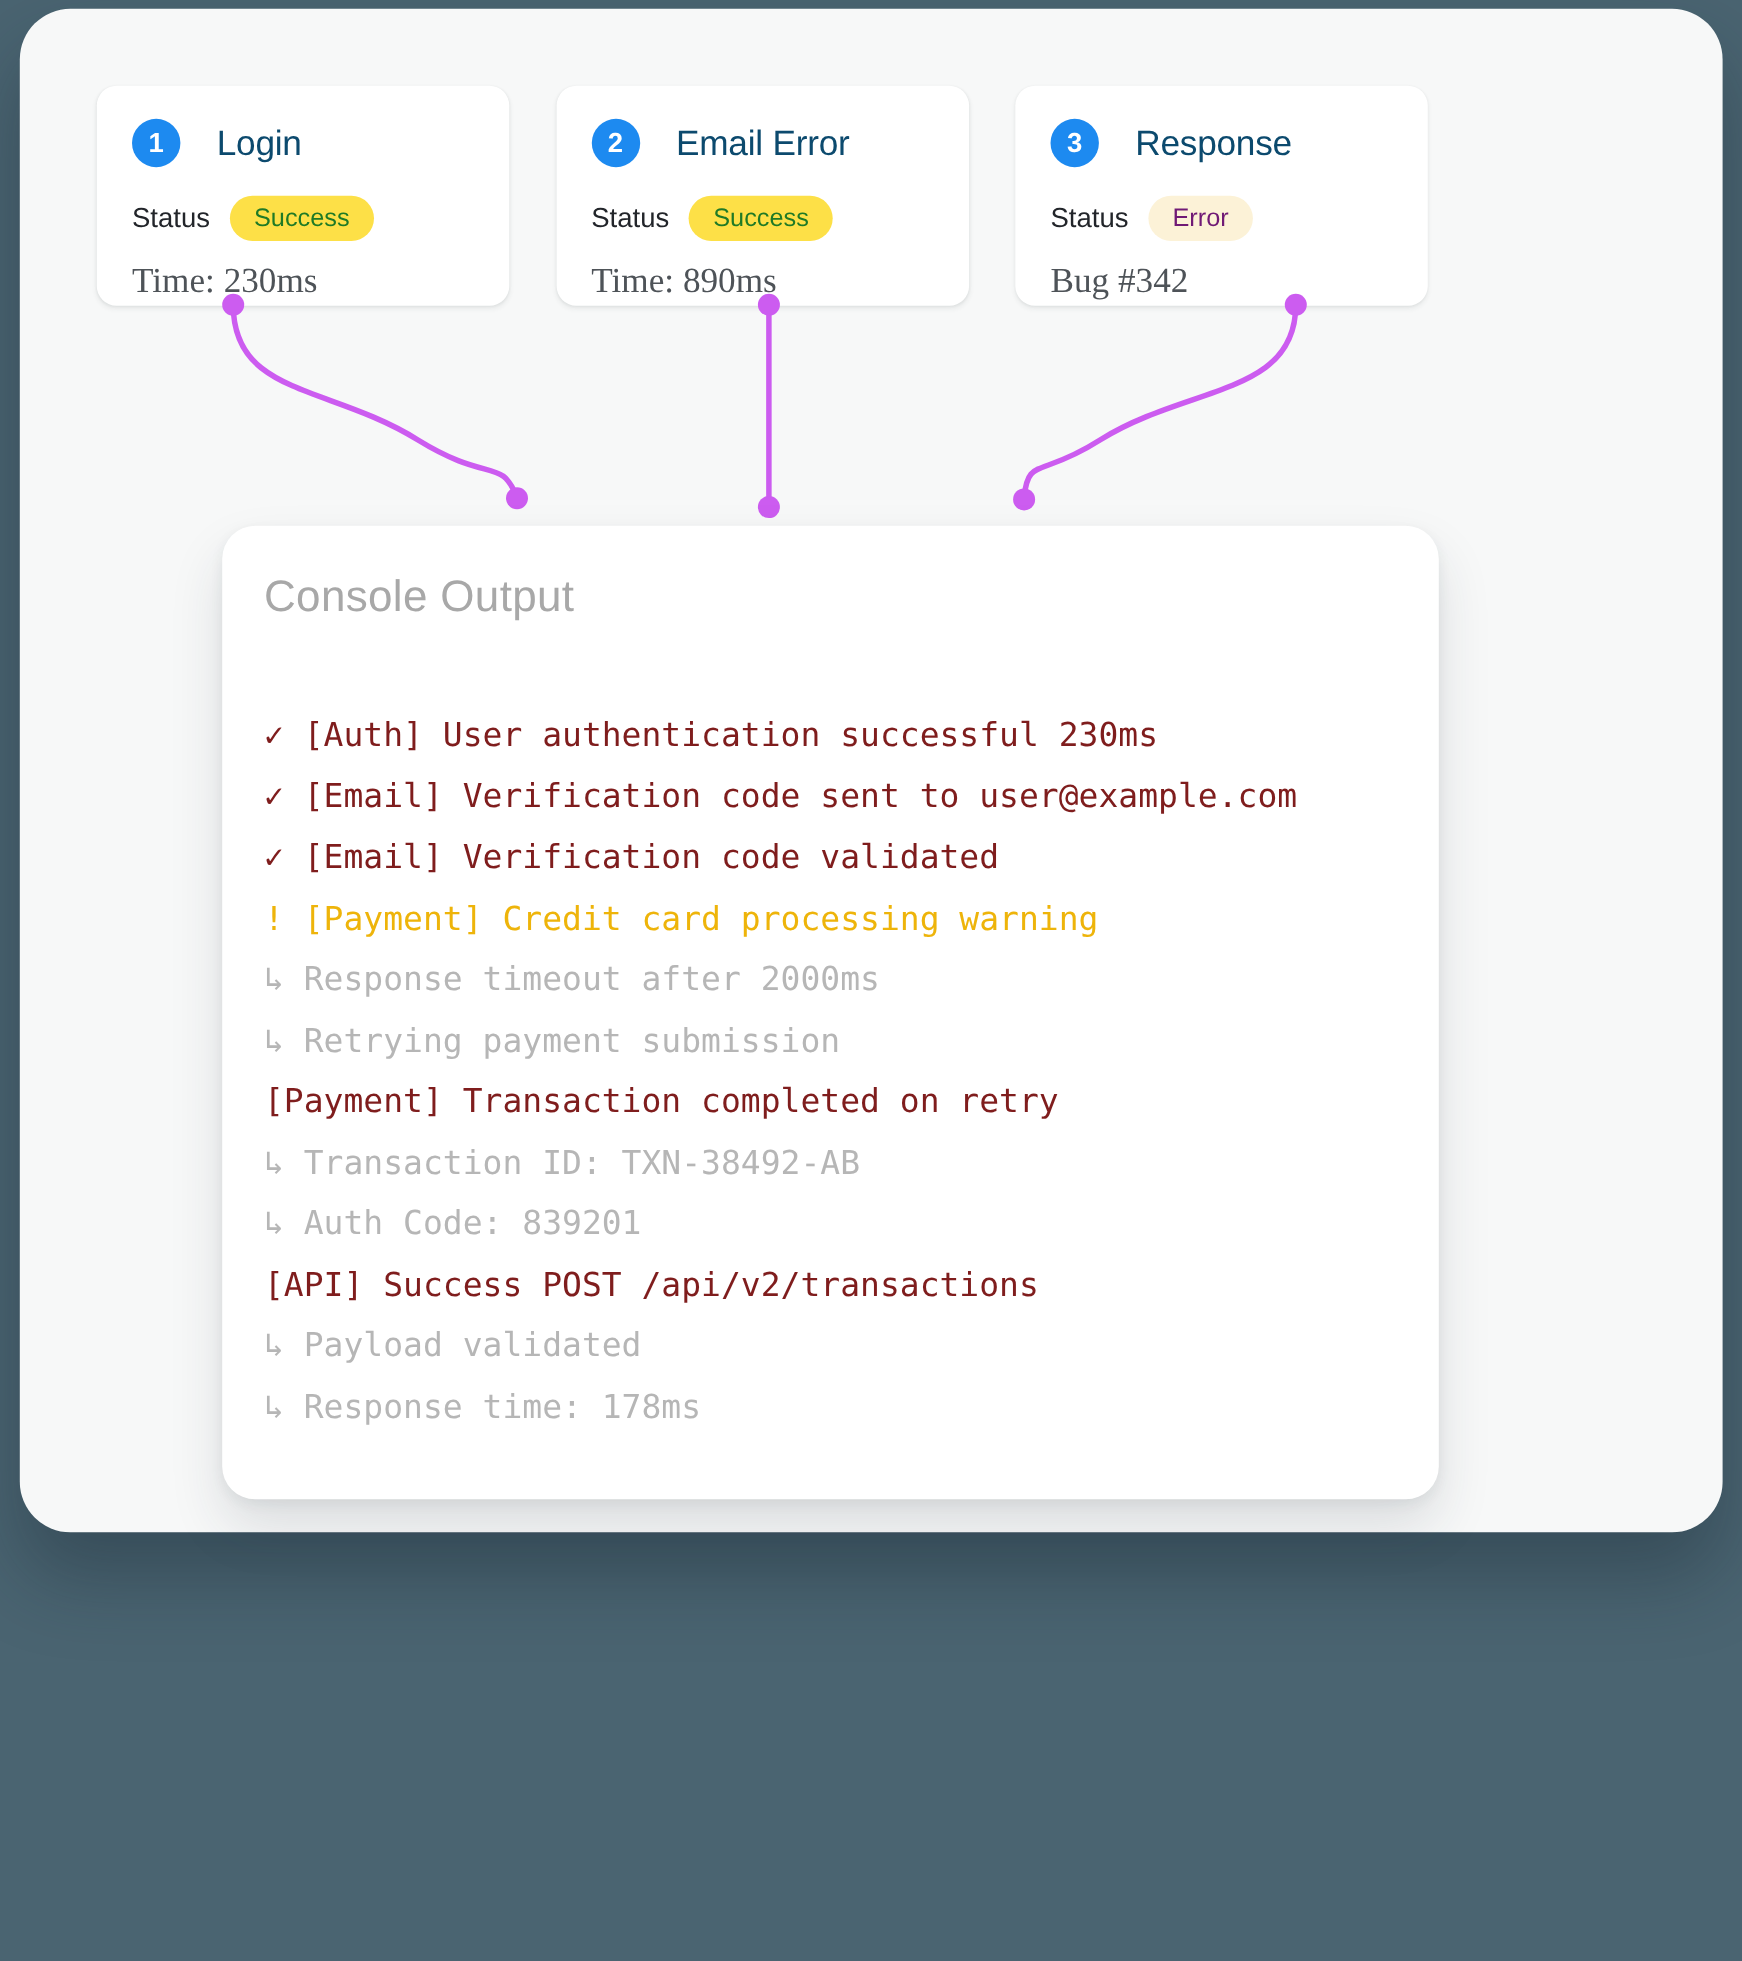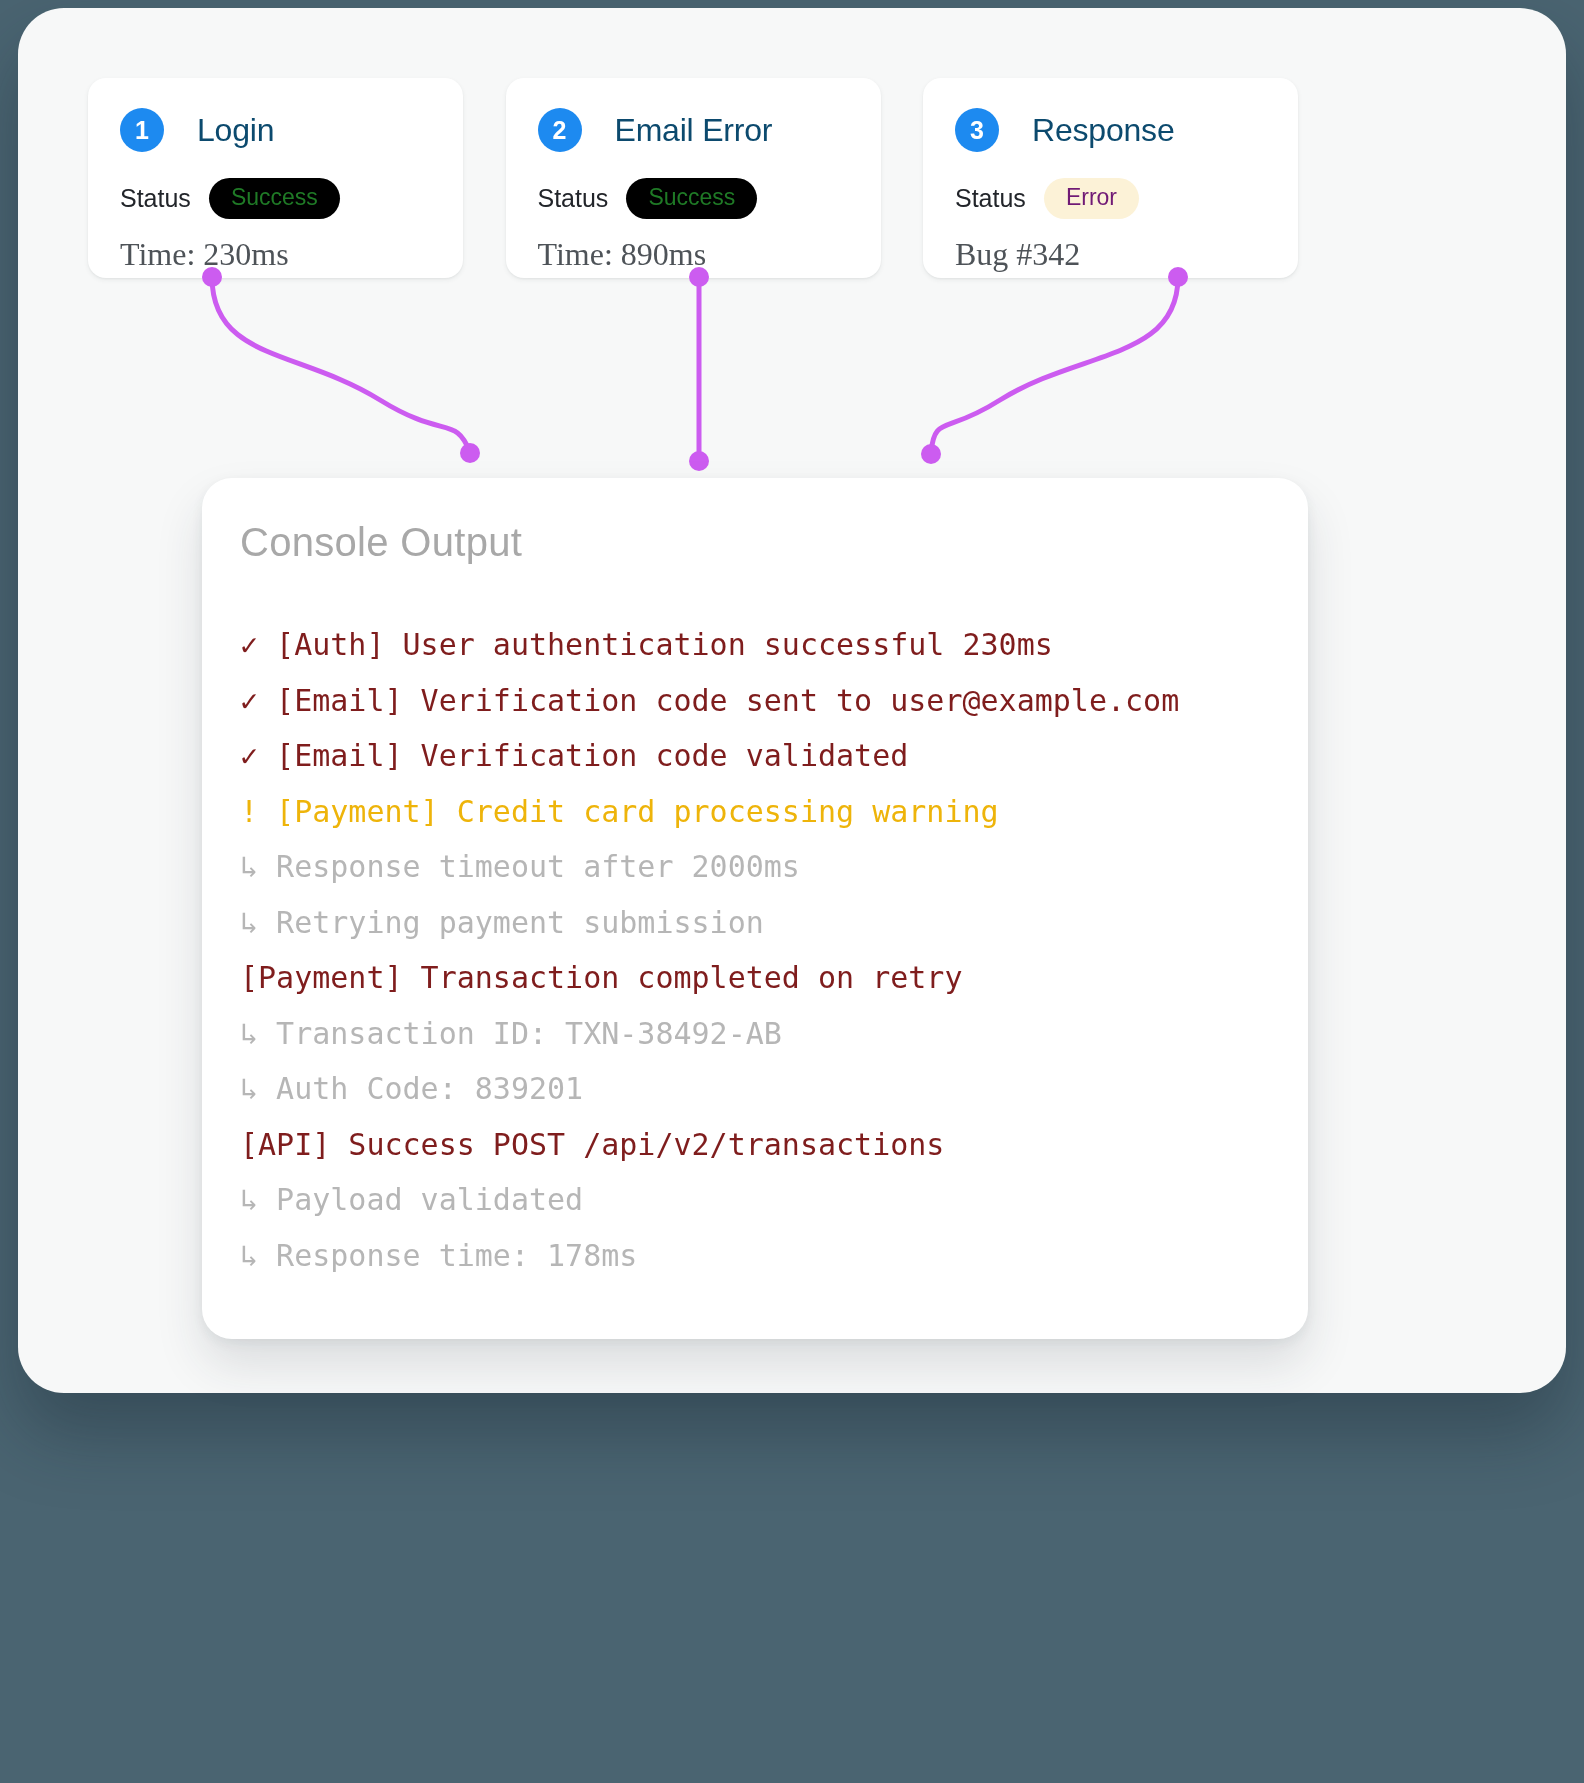--- a/index.html
+++ b/index.html
@@ -82,21 +82,21 @@
   .status-label {
     font-size: 25px;
     color: #22252a;
   }
   .pill {
     font-size: 23px;
     padding: 8px 22px 10px 22px;
     border-radius: 999px;
     line-height: 1;
   }
-  .pill-success { background: #000000; color: #1f7a26; }
+  .pill-success { background: #fde047; color: #1f7a26; }
   .pill-error   { background: #fcf2d7; color: #701a75; }
   .card-meta {
     font-size: 32px;
     color: #4e5358;
     font-family: Liberation Serif, serif;
   }
 
   
   #connectors {
     position: absolute;
@@ -116,21 +116,21 @@
     box-sizing: border-box;
     background: #ffffff;
     border-radius: 30px;
     padding: 42px 38px 56px 38px;
     box-shadow: 0 26px 48px rgba(35,50,60,0.13), 0 4px 12px rgba(35,50,60,0.07);
   }
   #console-title {
     font-size: 40px;
     color: #a8a8a8;
     letter-spacing: 0.3px;
-    margin-bottom: 52px;
+    margin-bottom: 76px;
   }
   #log {
     font-family: "DejaVu Sans Mono", monospace;
     font-size: 30px;
     line-height: 55.5px;
     white-space: pre;
   }
   .log-line { display: block; }
   .c-green { color: #7f1d1d; }
   .c-warn  { color: #eeb40a; }

